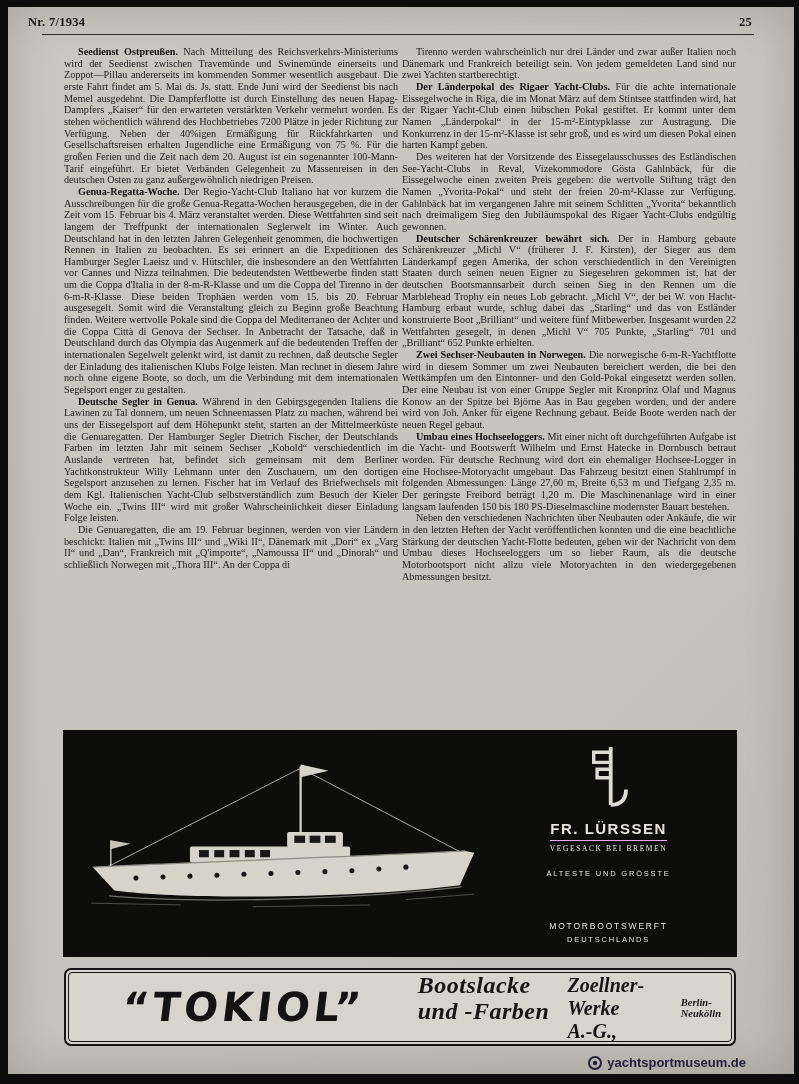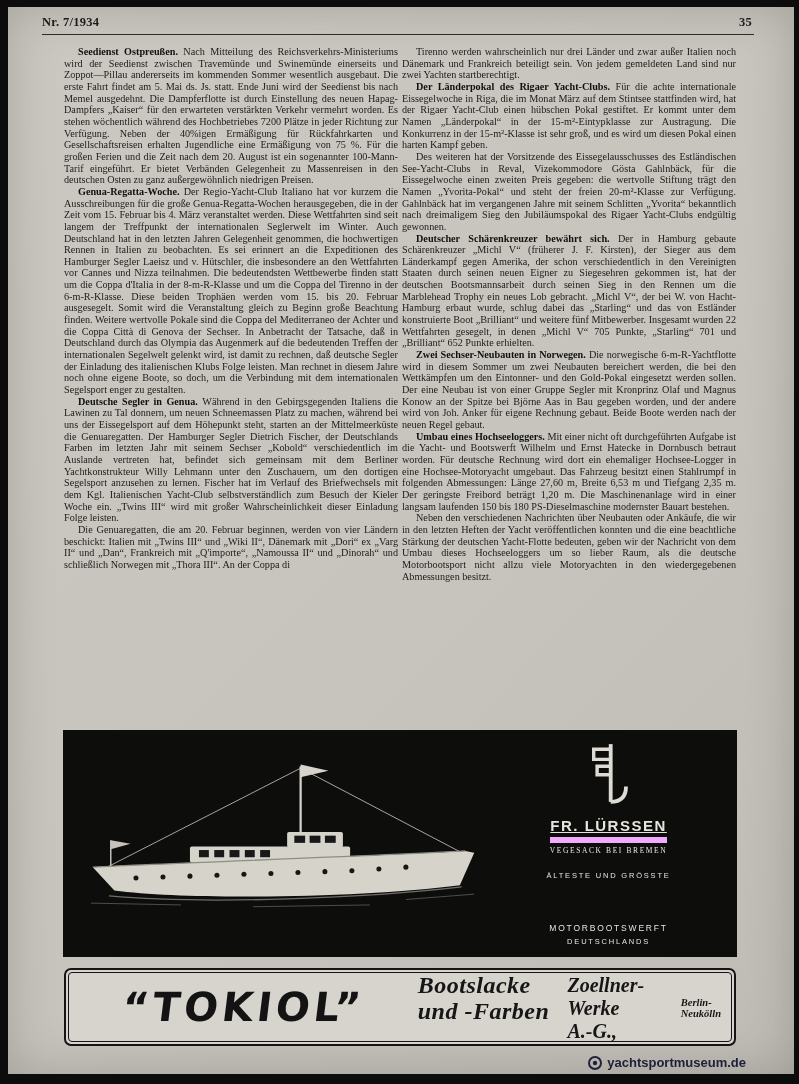--- a/index.html
+++ b/index.html
@@ -9,21 +9,21 @@
     font-family:"Liberation Serif","DejaVu Serif",serif;
   }
   .page{
     position:absolute;left:8px;top:7px;right:5px;bottom:10px;
     background:linear-gradient(135deg,#cbc8c1 0%,#c7c4bd 55%,#bfbcb5 100%);
     box-shadow:inset 0 0 50px rgba(0,0,0,.18);
     color:#1b1b1b;
   }
   .masthead{
     display:flex;justify-content:space-between;align-items:baseline;
-    padding:8px 42px 0 34px;
+    padding:8px 42px 0 20px;
     font-weight:bold;font-size:12.5px;letter-spacing:.3px;
   }
   .rule{border-top:1.6px solid #2b2b2b;margin:4px 40px 0 34px;}
   .columns{
     display:flex;gap:4px;
     margin:11px 58px 0 56px;
     height:672px;overflow:hidden;font-family:Liberation Serif, serif;
   }
   .col{flex:1;text-align:justify;font-size:10.2px;line-height:11.65px;}
   .col p.article{margin:0;text-indent:14px;}
@@ -37,21 +37,21 @@
   .boat-wrap{flex:1.9;display:flex;align-items:center;justify-content:center;overflow:hidden;}
   .boat-wrap svg{width:96%;height:94%;}
   .luerssen-right{
     flex:1;display:flex;flex-direction:column;align-items:center;justify-content:center;
     color:#e6e4dd;padding-right:14px;
   }
   .luerssen-logo{margin-bottom:10px;}
   .luerssen-name{
     font-family:"Liberation Sans","DejaVu Sans",sans-serif;
     font-weight:bold;font-size:15px;letter-spacing:1.5px;
-    padding-bottom:3px;border-bottom:6px solid #f0abfc;text-decoration:underline;
+    padding-bottom:3px;border-bottom:1px solid #f0abfc;
   }
   .luerssen-loc{
     font-family:Liberation Serif, serif;
     font-size:7.5px;letter-spacing:1.6px;margin-top:3px;
   }
   .luerssen-tags{
     margin-top:14px;text-align:center;
     font-family:"Liberation Sans","DejaVu Sans",sans-serif;
     font-size:7.5px;letter-spacing:1.8px;line-height:13px;
   }
@@ -91,30 +91,30 @@
     font-weight:bold;font-size:13px;color:#20203a;
   }
 </style>
 </head>
 <body>
 
 <div class="page">
 
   <div class="masthead">
     <span>Nr. 7/1934</span>
-    <span>35</span>
+    <span>25</span>
   </div>
   <div class="rule"></div>
 
   <div class="columns">
     <div class="col">
         <p class="article"><b class="run-in">Seedienst Ostpreußen. </b>Nach Mitteilung des Reichsverkehrs-Ministeriums wird der Seedienst zwischen Travemünde und Swinemünde einerseits und Zoppot—Pillau andererseits im kommenden Sommer wesentlich ausgebaut. Die erste Fahrt findet am 5. Mai ds. Js. statt. Ende Juni wird der Seedienst bis nach Memel ausgedehnt. Die Dampferflotte ist durch Einstellung des neuen Hapag-Dampfers „Kaiser“ für den erwarteten verstärkten Verkehr vermehrt worden. Es stehen wöchentlich während des Hochbetriebes 7200 Plätze in jeder Richtung zur Verfügung. Neben der 40%igen Ermäßigung für Rückfahrkarten und Gesellschaftsreisen erhalten Jugendliche eine Ermäßigung von 75 %. Für die großen Ferien und die Zeit nach dem 20. August ist ein sogenannter 100-Mann-Tarif eingeführt. Er bietet Verbänden Gelegenheit zu Massenreisen in den deutschen Osten zu ganz außergewöhnlich niedrigen Preisen.</p>
         <p class="article"><b class="run-in">Genua-Regatta-Woche. </b>Der Regio-Yacht-Club Italiano hat vor kurzem die Ausschreibungen für die große Genua-Regatta-Wochen herausgegeben, die in der Zeit vom 15. Februar bis 4. März veranstaltet werden. Diese Wettfahrten sind seit langem der Treffpunkt der internationalen Seglerwelt im Winter. Auch Deutschland hat in den letzten Jahren Gelegenheit genommen, die hochwertigen Rennen in Italien zu beobachten. Es sei erinnert an die Expeditionen des Hamburger Segler Laeisz und v. Hütschler, die insbesondere an den Wettfahrten vor Cannes und Nizza teilnahmen. Die bedeutendsten Wettbewerbe finden statt um die Coppa d'Italia in der 8-m-R-Klasse und um die Coppa del Tirenno in der 6-m-R-Klasse. Diese beiden Trophäen werden vom 15. bis 20. Februar ausgesegelt. Somit wird die Veranstaltung gleich zu Beginn große Beachtung finden. Weitere wertvolle Pokale sind die Coppa del Mediterraneo der Achter und die Coppa Città di Genova der Sechser. In Anbetracht der Tatsache, daß in Deutschland durch das Olympia das Augenmerk auf die bedeutenden Treffen der internationalen Segelwelt gelenkt wird, ist damit zu rechnen, daß deutsche Segler der Einladung des italienischen Klubs Folge leisten. Man rechnet in diesem Jahre noch ohne eigene Boote, so doch, um die Verbindung mit dem internationalen Segelsport enger zu gestalten.</p>
         <p class="article"><b class="run-in">Deutsche Segler in Genua. </b>Während in den Gebirgsgegenden Italiens die Lawinen zu Tal donnern, um neuen Schneemassen Platz zu machen, während bei uns der Eissegelsport auf dem Höhepunkt steht, starten an der Mittelmeerküste die Genuaregatten. Der Hamburger Segler Dietrich Fischer, der Deutschlands Farben im letzten Jahr mit seinem Sechser „Kobold“ verschiedentlich im Auslande vertreten hat, befindet sich gemeinsam mit dem Berliner Yachtkonstrukteur Willy Lehmann unter den Zuschauern, um den dortigen Segelsport anzusehen zu lernen. Fischer hat im Verlauf des Briefwechsels mit dem Kgl. Italienischen Yacht-Club selbstverständlich zum Besuch der Kieler Woche ein. „Twins III“ wird mit großer Wahrscheinlichkeit dieser Einladung Folge leisten.</p>
-        <p class="article">Die Genuaregatten, die am 20. Februar beginnen, werden von vier Ländern beschickt: Italien mit „Twins III“ und „Wiki II“, Dänemark mit „Dori“ ex „Varg II“ und „Dan“, Frankreich mit „Q'importe“, „Namoussa II“ und „Dinorah“ und schließlich Norwegen mit „Thora III“. An der Coppa di</p>
+        <p class="article">Die Genuaregatten, die am 19. Februar beginnen, werden von vier Ländern beschickt: Italien mit „Twins III“ und „Wiki II“, Dänemark mit „Dori“ ex „Varg II“ und „Dan“, Frankreich mit „Q'importe“, „Namoussa II“ und „Dinorah“ und schließlich Norwegen mit „Thora III“. An der Coppa di</p>
       </div>
     <div class="col">
         <p class="article">Tirenno werden wahrscheinlich nur drei Länder und zwar außer Italien noch Dänemark und Frankreich beteiligt sein. Von jedem gemeldeten Land sind nur zwei Yachten startberechtigt.</p>
         <p class="article"><b class="run-in">Der Länderpokal des Rigaer Yacht-Clubs. </b>Für die achte internationale Eissegelwoche in Riga, die im Monat März auf dem Stintsee stattfinden wird, hat der Rigaer Yacht-Club einen hübschen Pokal gestiftet. Er kommt unter dem Namen „Länderpokal“ in der 15-m²-Eintypklasse zur Austragung. Die Konkurrenz in der 15-m²-Klasse ist sehr groß, und es wird um diesen Pokal einen harten Kampf geben.</p>
         <p class="article">Des weiteren hat der Vorsitzende des Eissegelausschusses des Estländischen See-Yacht-Clubs in Reval, Vizekommodore Gösta Gahlnbäck, für die Eissegelwoche einen zweiten Preis gegeben: die wertvolle Stiftung trägt den Namen „Yvorita-Pokal“ und steht der freien 20-m²-Klasse zur Verfügung. Gahlnbäck hat im vergangenen Jahre mit seinem Schlitten „Yvorita“ bekanntlich nach dreimaligem Sieg den Jubiläumspokal des Rigaer Yacht-Clubs endgültig gewonnen.</p>
         <p class="article"><b class="run-in">Deutscher Schärenkreuzer bewährt sich. </b>Der in Hamburg gebaute Schärenkreuzer „Michl V“ (früherer J. F. Kirsten), der Sieger aus dem Länderkampf gegen Amerika, der schon verschiedentlich in den Vereinigten Staaten durch seinen neuen Eigner zu Siegesehren gekommen ist, hat der deutschen Bootsmannsarbeit durch seinen Sieg in den Rennen um die Marblehead Trophy ein neues Lob gebracht. „Michl V“, der bei W. von Hacht-Hamburg erbaut wurde, schlug dabei das „Starling“ und das von Estländer konstruierte Boot „Brilliant“ und weitere fünf Mitbewerber. Insgesamt wurden 22 Wettfahrten gesegelt, in denen „Michl V“ 705 Punkte, „Starling“ 701 und „Brilliant“ 652 Punkte erhielten.</p>
         <p class="article"><b class="run-in">Zwei Sechser-Neubauten in Norwegen. </b>Die norwegische 6-m-R-Yachtflotte wird in diesem Sommer um zwei Neubauten bereichert werden, die bei den Wettkämpfen um den Eintonner- und den Gold-Pokal eingesetzt werden sollen. Der eine Neubau ist von einer Gruppe Segler mit Kronprinz Olaf und Magnus Konow an der Spitze bei Björne Aas in Bau gegeben worden, und der andere wird von Joh. Anker für eigene Rechnung gebaut. Beide Boote werden nach der neuen Regel gebaut.</p>
         <p class="article"><b class="run-in">Umbau eines Hochseeloggers. </b>Mit einer nicht oft durchgeführten Aufgabe ist die Yacht- und Bootswerft Wilhelm und Ernst Hatecke in Dornbusch betraut worden. Für deutsche Rechnung wird dort ein ehemaliger Hochsee-Logger in eine Hochsee-Motoryacht umgebaut. Das Fahrzeug besitzt einen Stahlrumpf in folgenden Abmessungen: Länge 27,60 m, Breite 6,53 m und Tiefgang 2,35 m. Der geringste Freibord beträgt 1,20 m. Die Maschinenanlage wird in einer langsam laufenden 150 bis 180 PS-Dieselmaschine modernster Bauart bestehen.</p>
         <p class="article">Neben den verschiedenen Nachrichten über Neubauten oder Ankäufe, die wir in den letzten Heften der Yacht veröffentlichen konnten und die eine beachtliche Stärkung der deutschen Yacht-Flotte bedeuten, geben wir der Nachricht von dem Umbau dieses Hochseeloggers um so lieber Raum, als die deutsche Motorbootsport nicht allzu viele Motoryachten in den wiedergegebenen Abmessungen besitzt.</p>
       </div>

